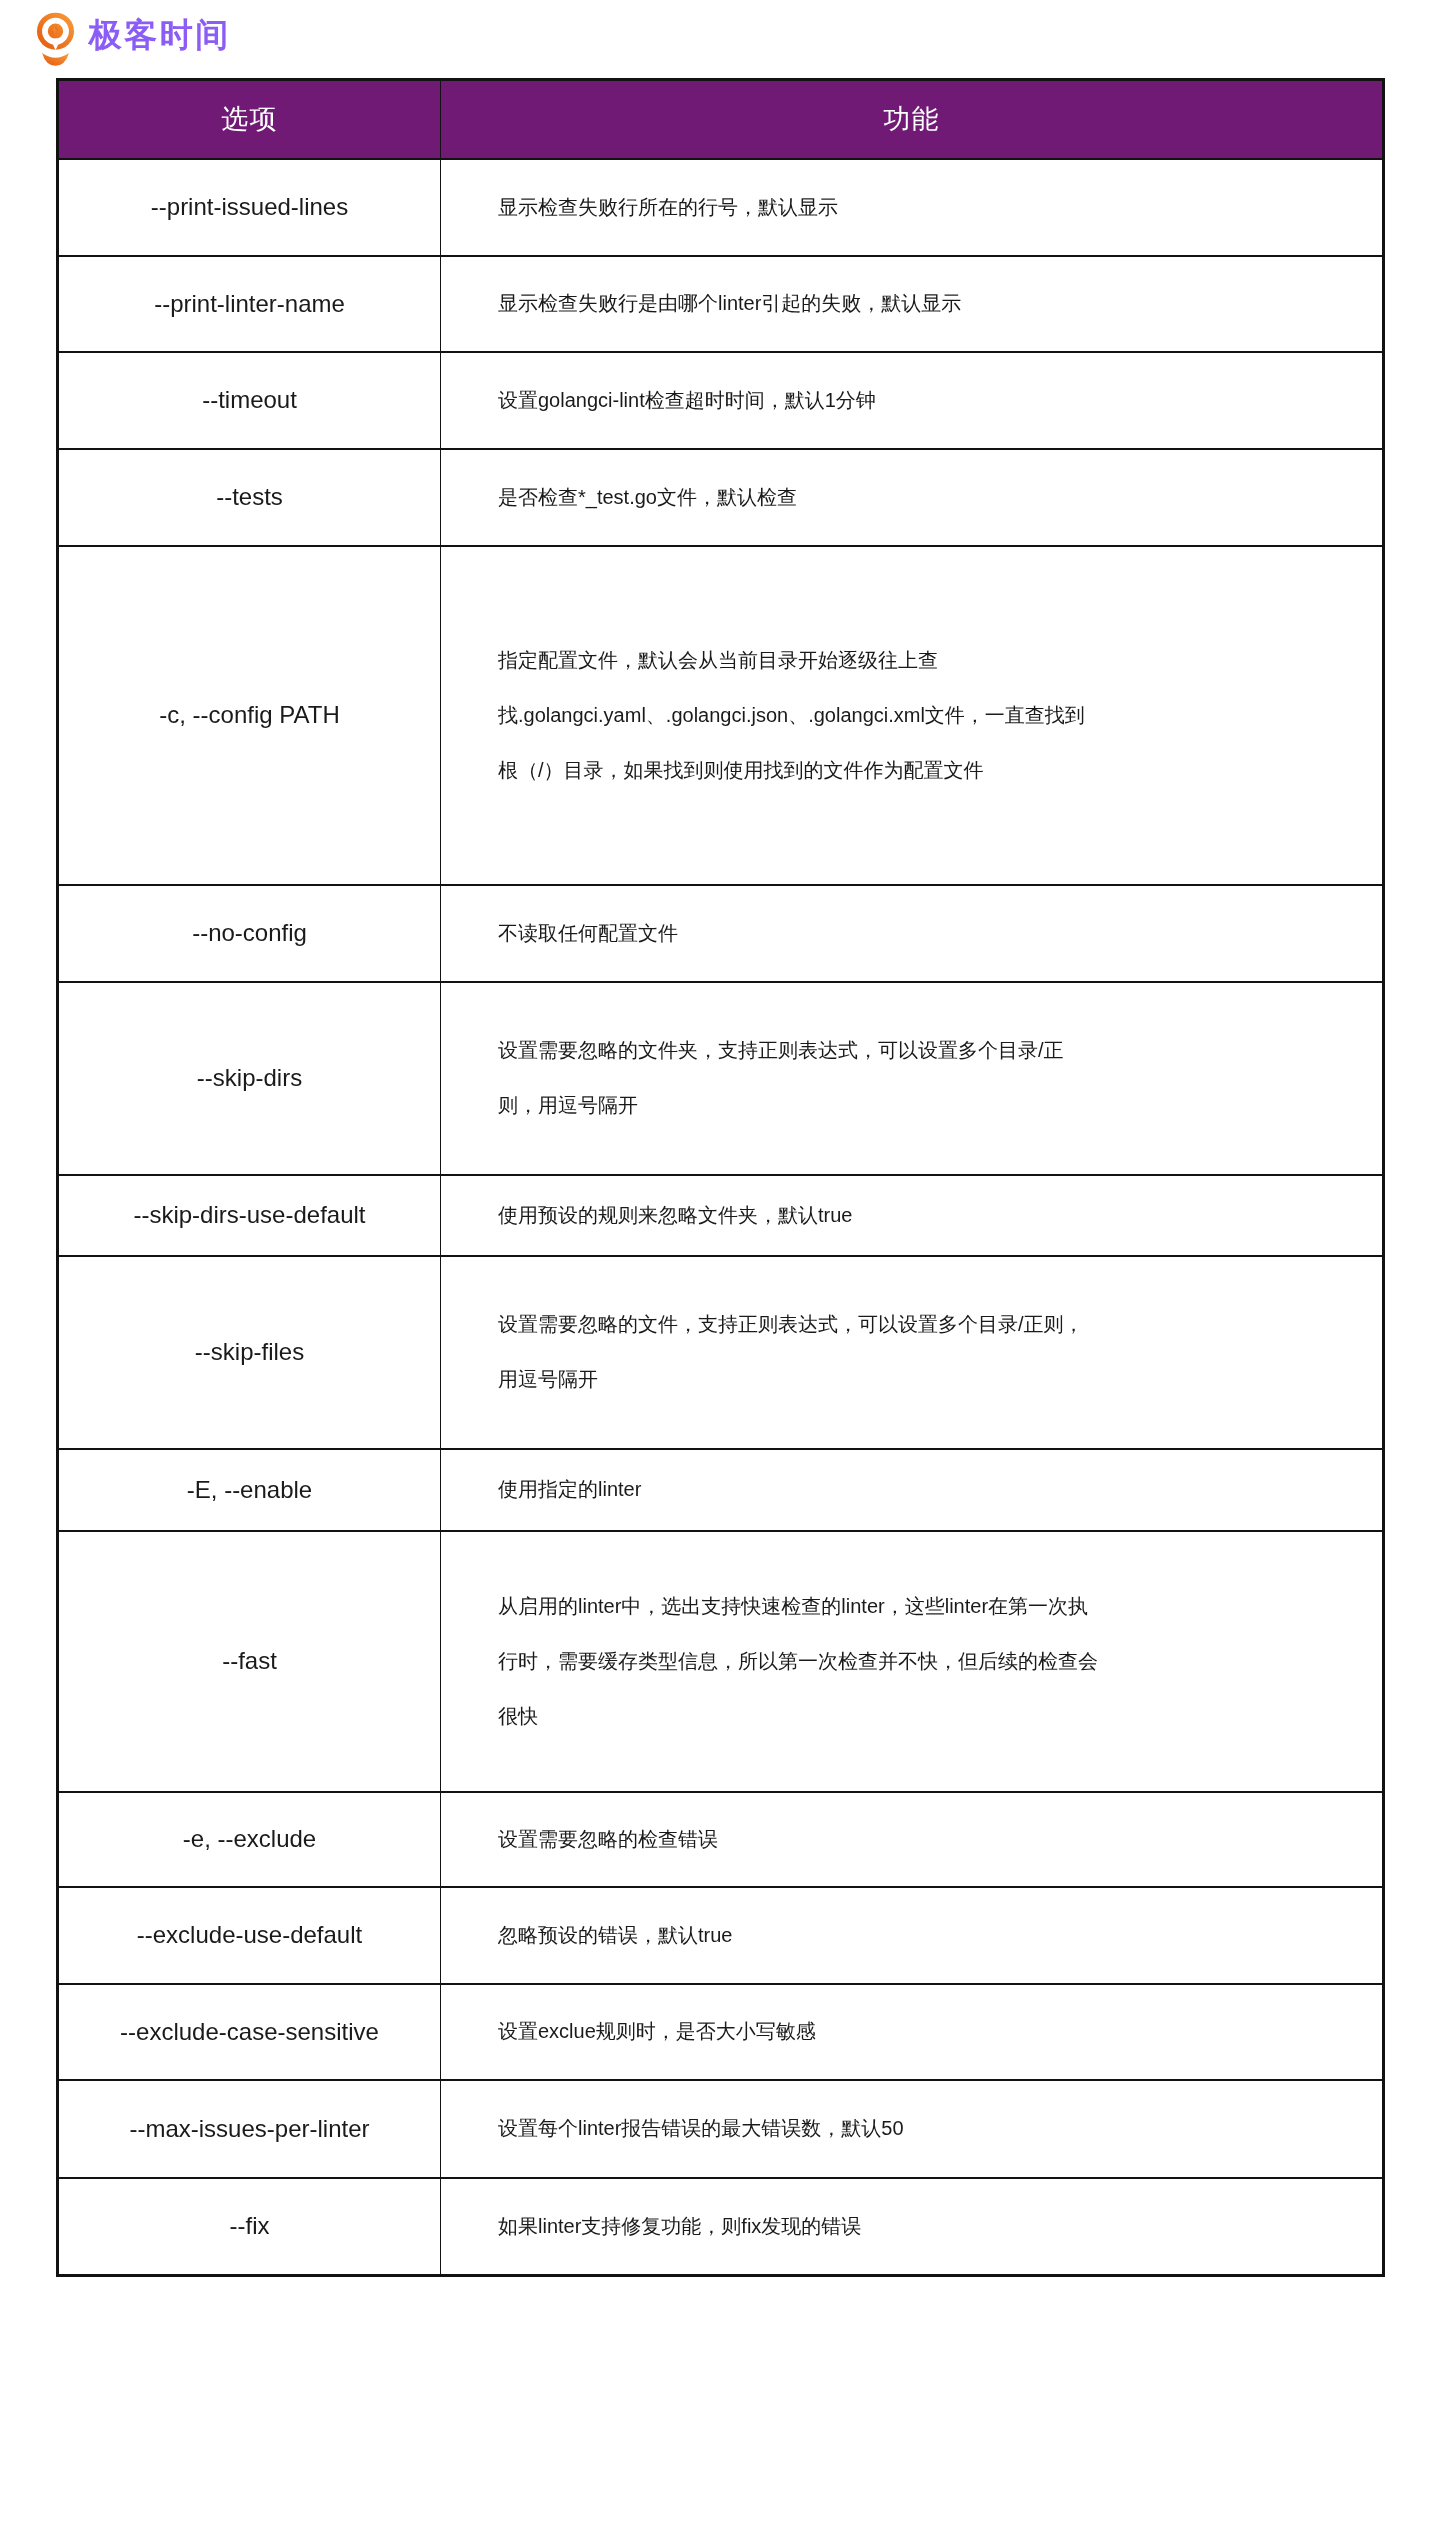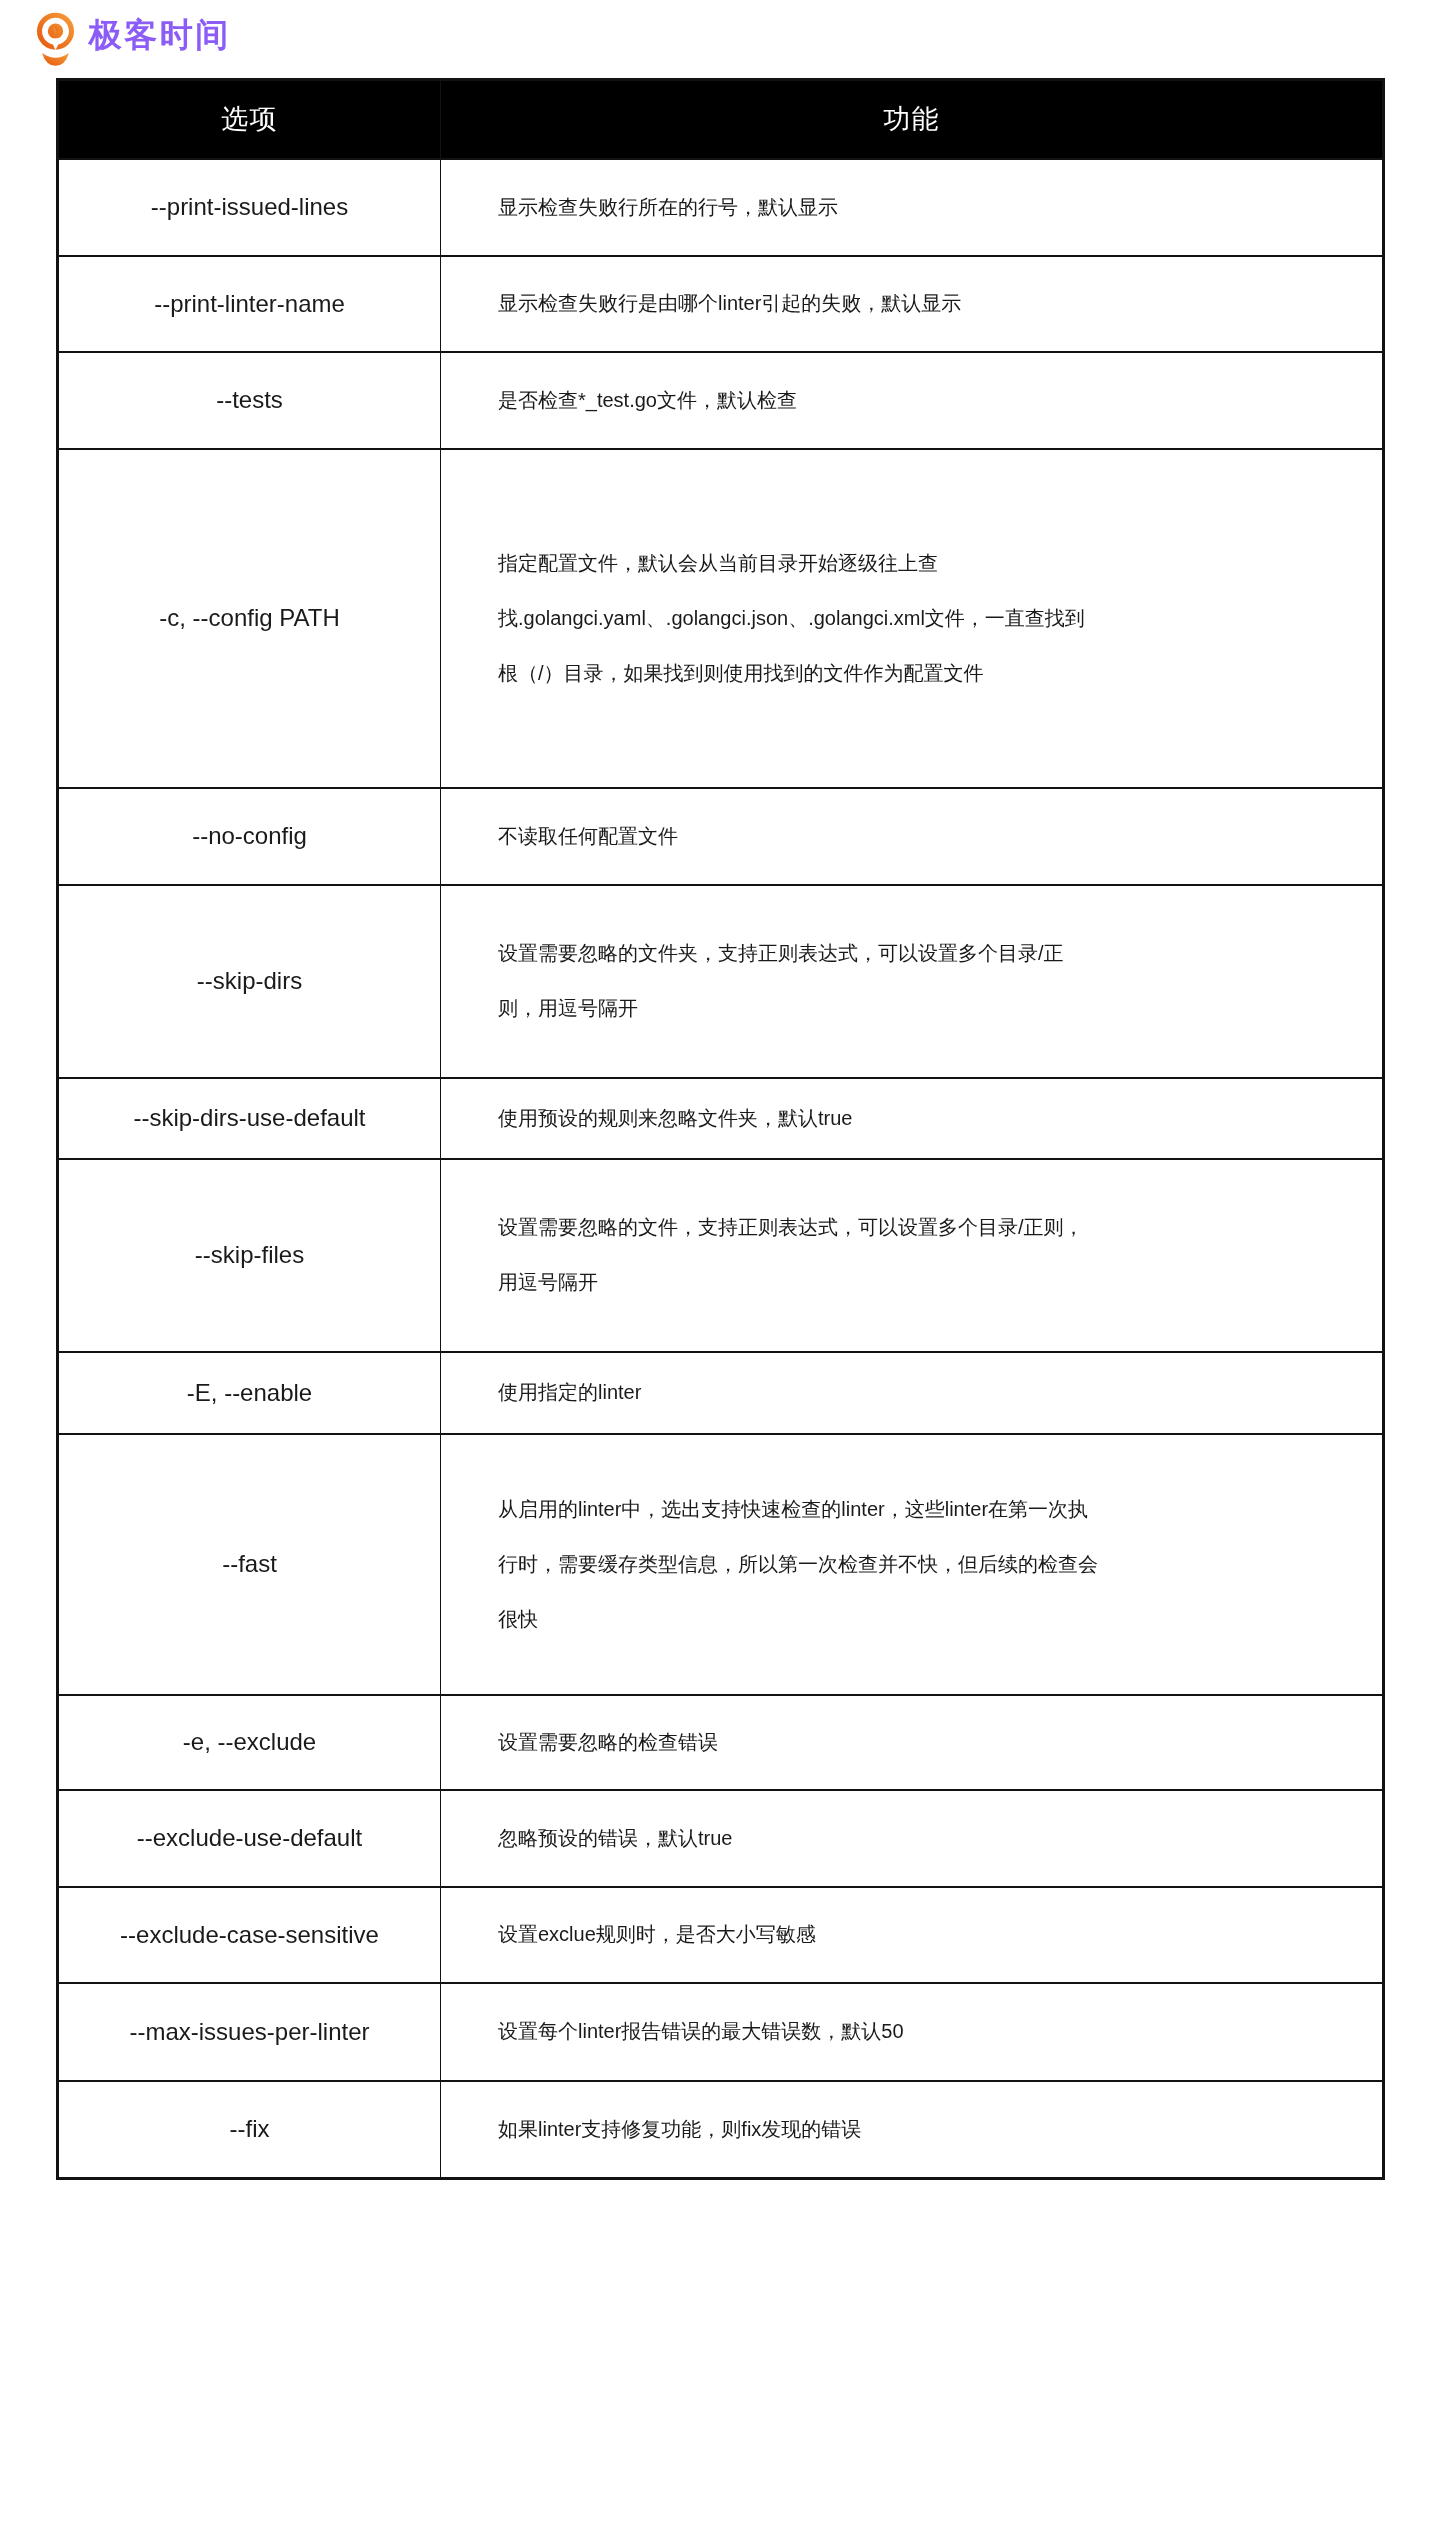--- a/index.html
+++ b/index.html
@@ -57,21 +57,21 @@
     border-left: 1.9px solid #121212;
     border-right: 1.9px solid #121212;
     border-top: 2.5px solid #121212;
     border-bottom: 2.5px solid #121212;
     box-sizing: border-box;
     vertical-align: middle;
   }
 
   table.opts thead th {
     height: 79px;
-    background: #000000;
+    background: #701a75;
     color: #ffffff;
     font-size: 27px;
     font-weight: 400;
     text-align: center;
     letter-spacing: 1.3px;
   }
 
   td.opt {
     text-align: center;
     font-size: 24px;
@@ -132,20 +132,24 @@
     <tbody id="rows">
         <tr style="height: 97px;">
           <td class="opt">--print-issued-lines</td>
           <td class="desc">显示检查失败行所在的行号，默认显示</td>
         </tr>
         <tr style="height: 96px;">
           <td class="opt">--print-linter-name</td>
           <td class="desc">显示检查失败行是由哪个linter引起的失败，默认显示</td>
         </tr>
         <tr style="height: 97px;">
+          <td class="opt">--timeout</td>
+          <td class="desc">设置golangci-lint检查超时时间，默认1分钟</td>
+        </tr>
+        <tr style="height: 97px;">
           <td class="opt">--tests</td>
           <td class="desc">是否检查*_test.go文件，默认检查</td>
         </tr>
         <tr style="height: 339px;">
           <td class="opt">-c, --config PATH</td>
           <td class="desc">指定配置文件，默认会从当前目录开始逐级往上查
 找.golangci.yaml、.golangci.json、.golangci.xml文件，一直查找到
 根（/）目录，如果找到则使用找到的文件作为配置文件</td>
         </tr>
         <tr style="height: 97px;">

